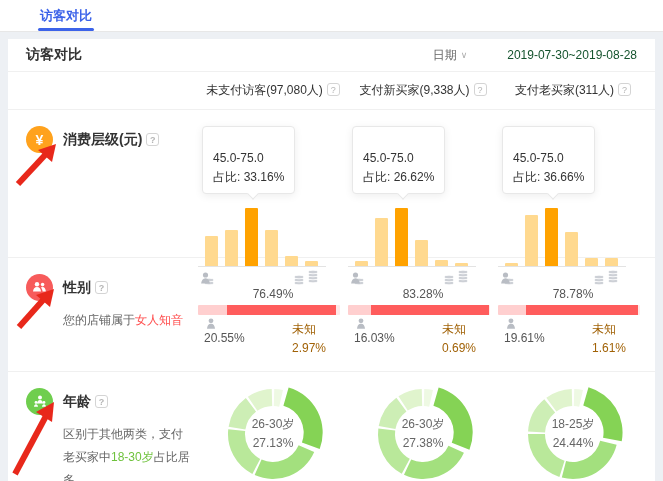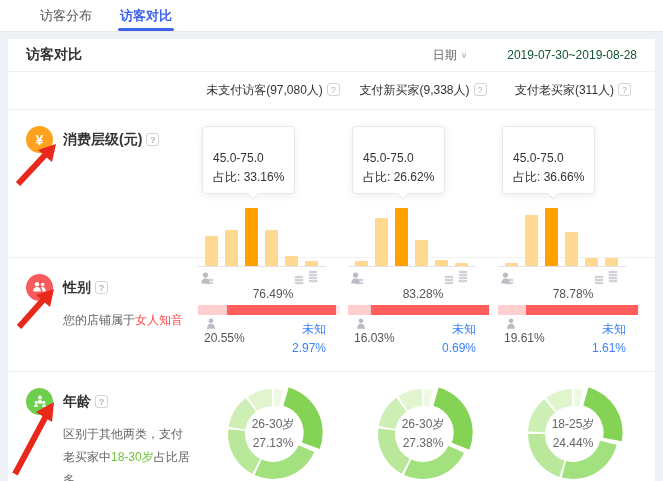--- a/index.html
+++ b/index.html
@@ -57,41 +57,38 @@
   .bar { width:13px; border-radius:1px 1px 0 0; }
   .coins-row { display:flex; justify-content:space-between; width:128px; padding:3px 5px 0; }
 
   
   .gen-cell { padding-top:14px; }
   .gen-top { text-align:center; }
   .gen-pct-f { font-size:12px; color:#555; margin-top:1px; }
   .gen-bar { display:flex; height:10px; width:142px; margin-top:4px; border-radius:1px; overflow:hidden; cursor:pointer; }
   .gen-bottom { display:flex; justify-content:space-between; width:142px; margin-top:3px; }
   .gen-male { text-align:center; margin-left:6px; font-size:12px; color:#555; }
-  .gen-unknown { text-align:right; margin-right:14px; font-size:12px; color:#3b82f6; line-height:1.55; padding-top:2px; }
+  .gen-unknown { text-align:left; margin-right:14px; font-size:12px; color:#a16207; line-height:1.55; padding-top:2px; }
 
   
   .age-cell { padding-top:12px; display:flex; justify-content:center; }
   .donut-wrap { position:relative; width:100px; height:100px; cursor:pointer; }
   .donut-center { position:absolute; left:0; top:0; width:100%; height:100%; display:flex;
                   flex-direction:column; align-items:center; justify-content:center;
                   font-size:12px; color:#666; line-height:1.6; pointer-events:none; }
 
   .arrow-svg { position:absolute; pointer-events:none; }
   svg { display:block; }
 </style>
 </head>
 <body>
 
 <div class="stage">
 
   <div class="tabbar">
-    <div class="tab">
-      <span>访客分布</span>
-    </div>
     <div class="tab active">
       <span>访客对比</span>
       <span class="underline"></span>
     </div>
   </div>
 
   <div class="card">
 
     <div class="card-header">
       <span class="card-title">访客对比</span>

